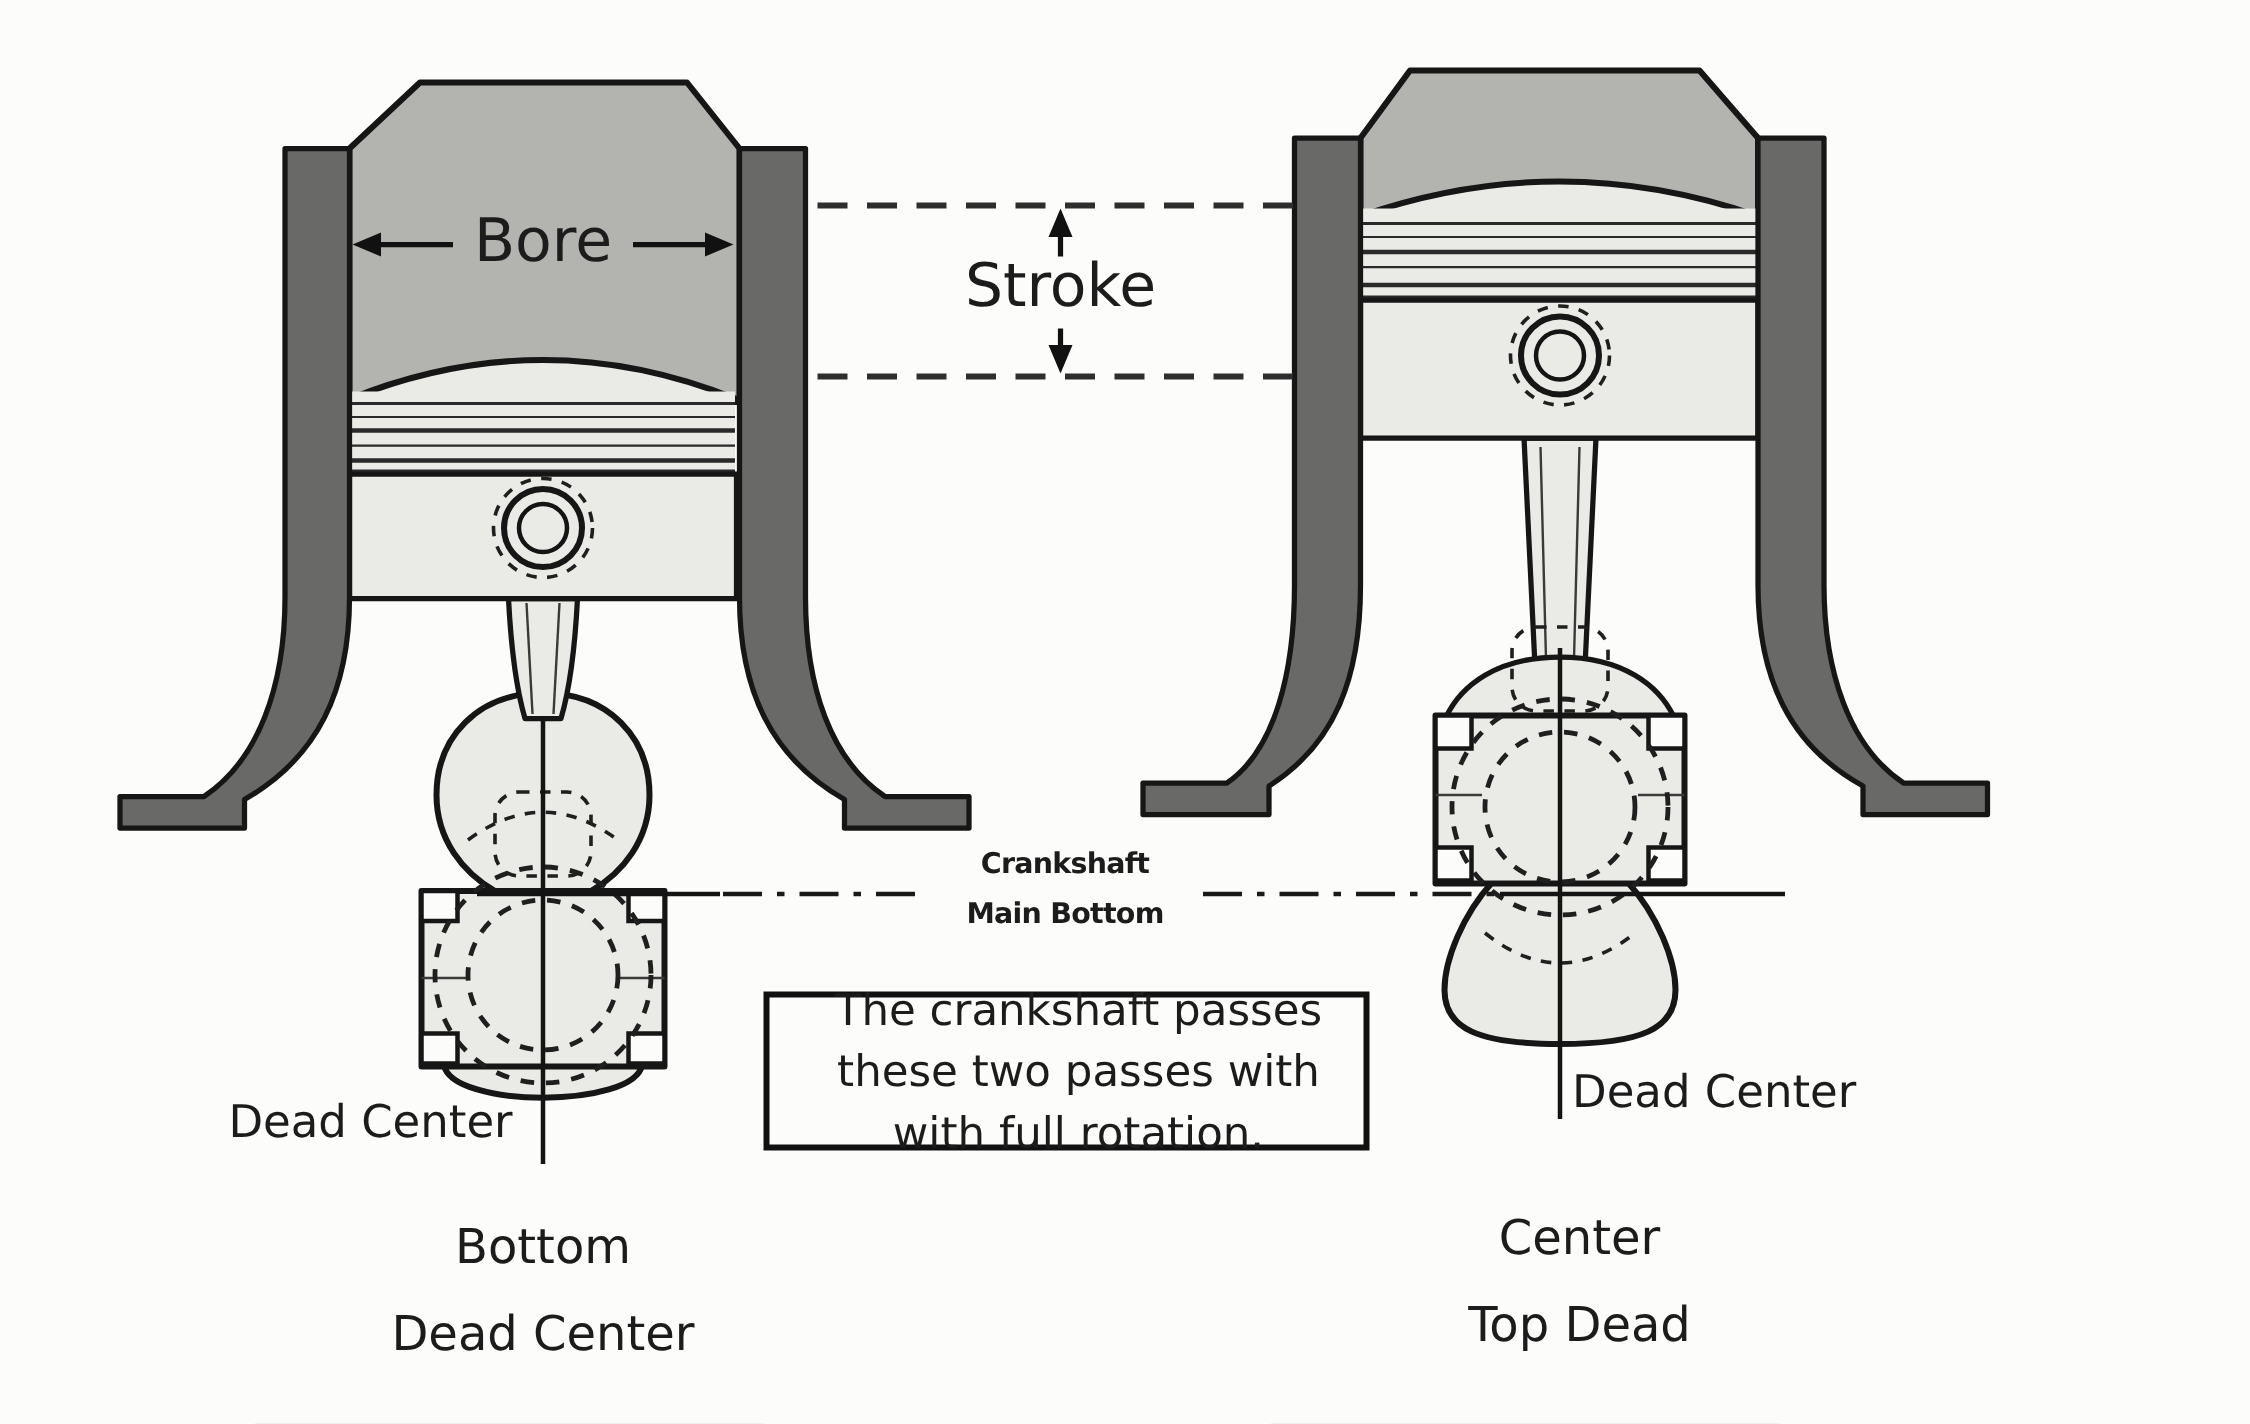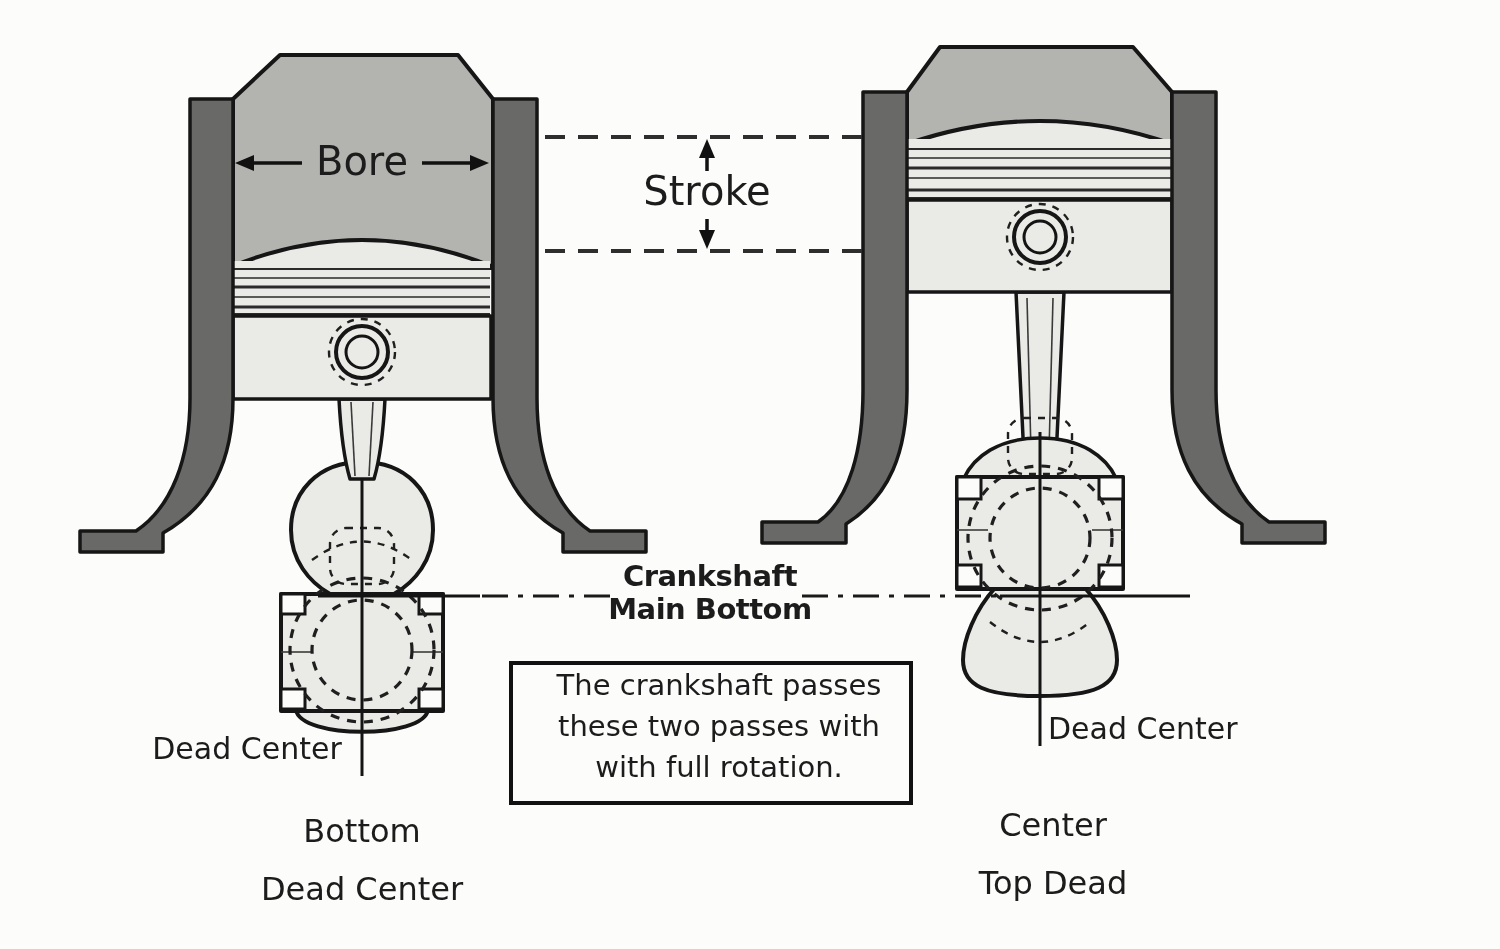--- a/index.html
+++ b/index.html
@@ -26,25 +26,25 @@
   .dashline{stroke:#2e2e2e;stroke-width:4;stroke-dasharray:20 13;fill:none;}
   .dashdot{stroke:#1a1a1a;stroke-width:3;stroke-dasharray:26 10 5 10;fill:none;}
   .arrowline{stroke:#111;stroke-width:3.5;fill:none;}
   .arrowhead{fill:#111;stroke:none;}
   .detail{stroke:#3a3a3a;stroke-width:1.6;fill:none;}
   
   .lbl{position:absolute;color:var(--text);text-align:center;white-space:nowrap;}
   .lbl-big{font-size:40px;}
   .lbl-cap{font-size:32px;line-height:58px;}
   .lbl-med{font-size:30px;}
-  .lbl-crank{font-size:29px;line-height:33px;font-weight:bold;letter-spacing:-0.5px;}
+  .lbl-crank{font-size:19px;line-height:33px;font-weight:bold;letter-spacing:-0.5px;}
   #note-box{
-    position:absolute;left:509px;top:661px;width:404px;height:144px;
+    position:absolute;left:509px;top:661px;width:404px;height:106px;
     border:4px solid #111;background:var(--background);box-sizing:border-box;
-    display:flex;flex-direction:column;justify-content:flex-start;align-items:center;
+    display:flex;flex-direction:column;justify-content:center;align-items:center;
     font-size:29px;line-height:41px;text-align:center;padding-left:16px;
   }
 </style>
 </head>
 <body>
 
 <div id="stage">
 
   <svg id="drawing" width="1500" height="949" viewBox="0 0 1500 949">
 

